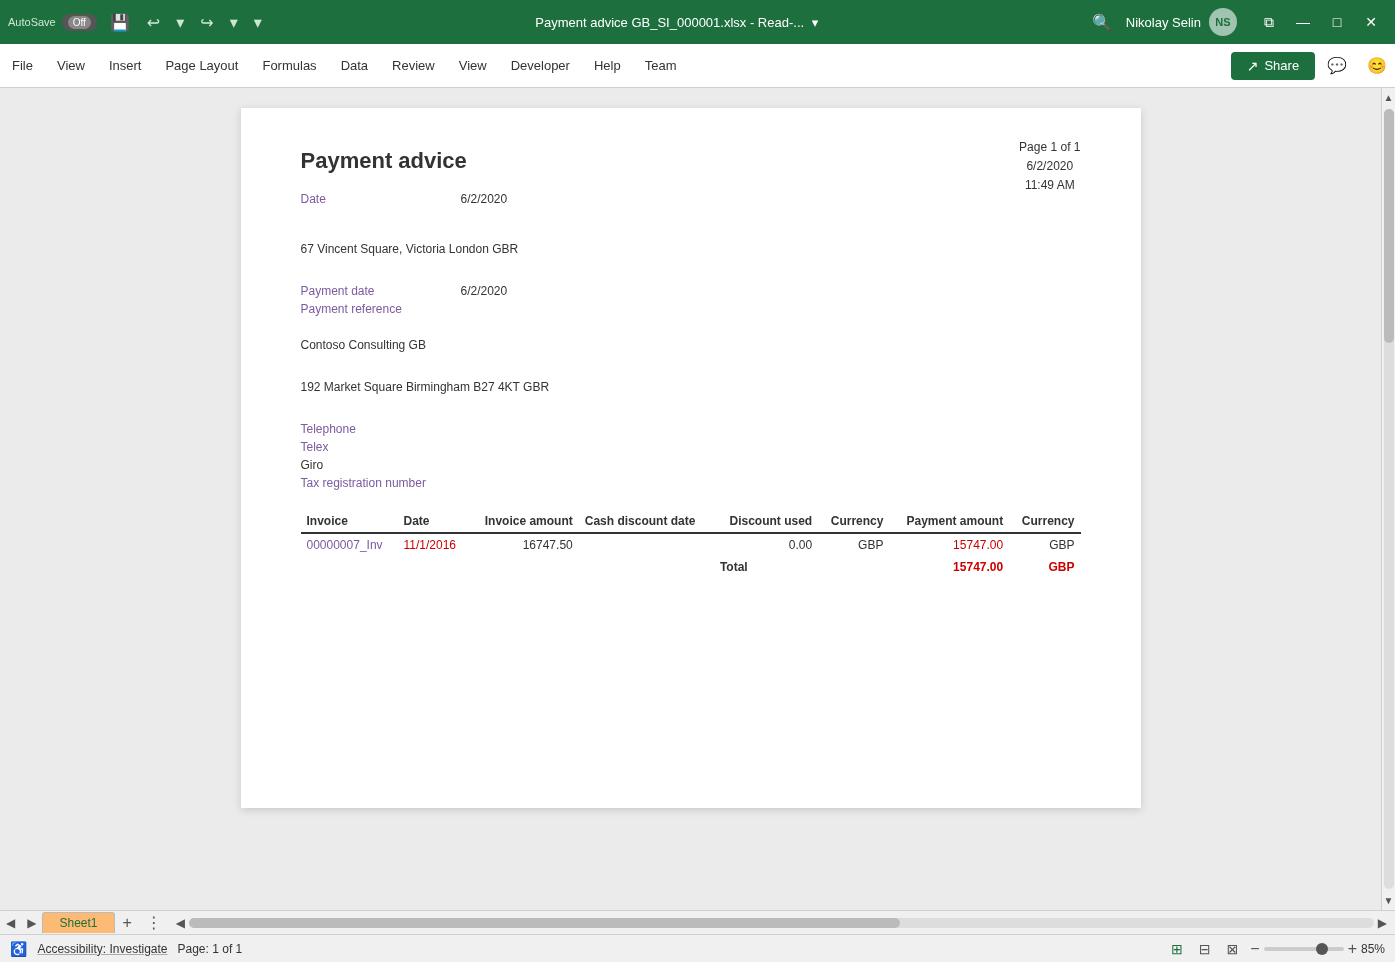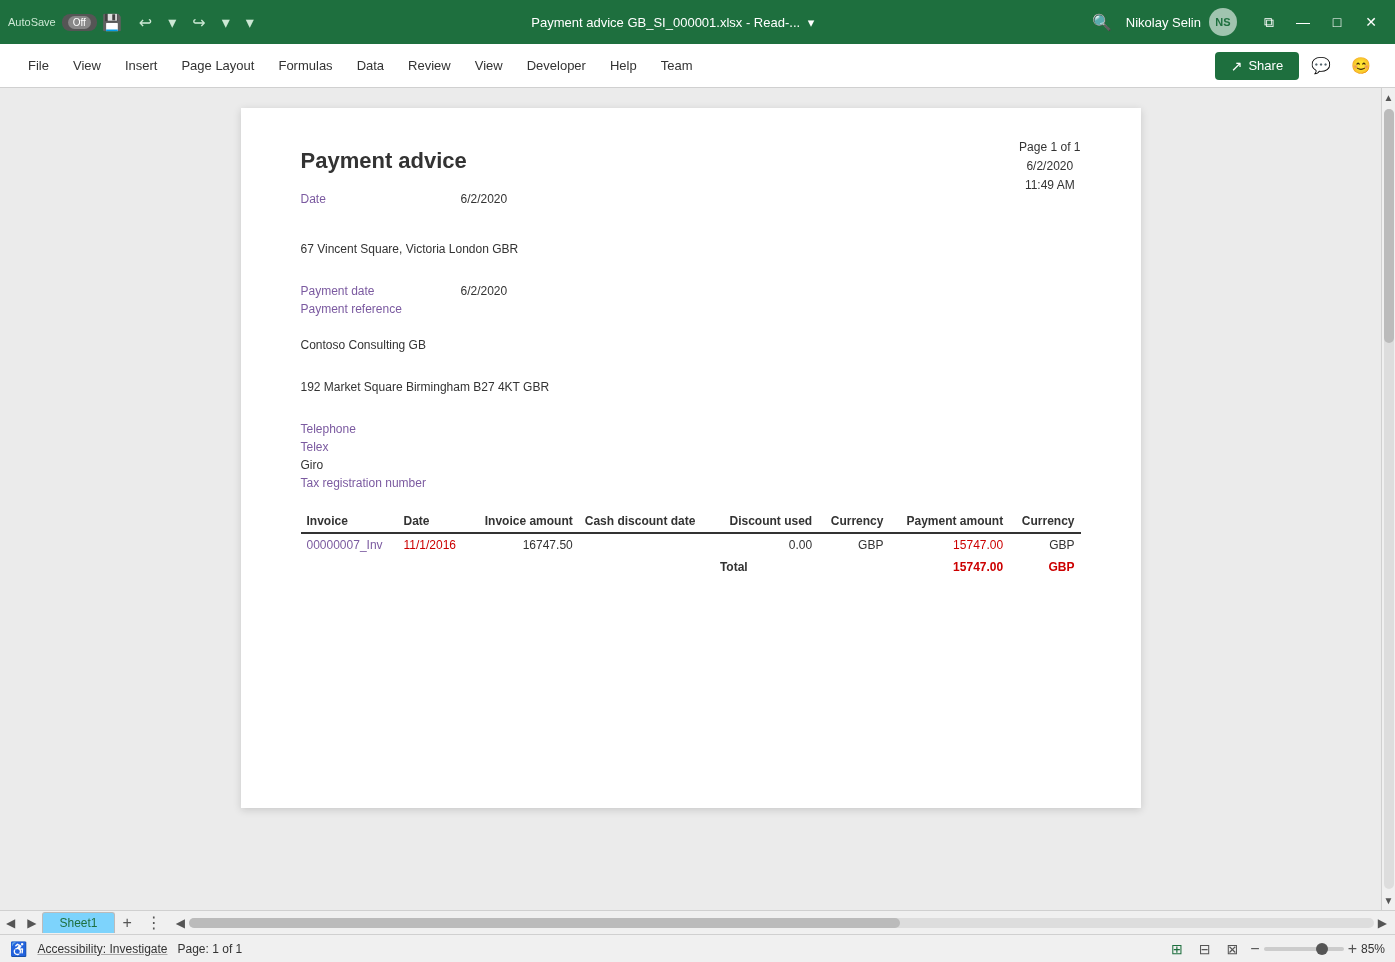--- a/index.html
+++ b/index.html
@@ -6,21 +6,21 @@
     body { font-family: 'Segoe UI', Arial, sans-serif; font-size: 13px; background: #f0f0f0; overflow: hidden; width: 1395px; height: 962px; display: flex; flex-direction: column; }
 
     
     .titlebar {
       background: #1e6f3e;
       color: white;
       height: 44px;
       display: flex;
       align-items: center;
       padding: 15px 8px;
-      gap: 0;
+      gap: 8px;
       flex-shrink: 0;
     }
     .titlebar-left { display: flex; align-items: center; gap: 6px; }
     .autosave-label { font-size: 11px; color: #cce8d4; }
     .autosave-toggle {
       background: #555;
       border-radius: 8px;
       padding: 2px 6px;
       font-size: 11px;
       color: white;
@@ -37,21 +37,21 @@
     .user-avatar { width: 28px; height: 28px; border-radius: 50%; background: #a0c4af; display: flex; align-items: center; justify-content: center; font-size: 11px; color: #1e6f3e; font-weight: bold; }
     .window-controls { display: flex; gap: 2px; margin-left: 8px; }
     .wc-btn { width: 32px; height: 28px; display: flex; align-items: center; justify-content: center; color: white; font-size: 14px; cursor: pointer; border-radius: 3px; }
 
     
     .menubar {
       background: white;
       height: 44px;
       display: flex;
       align-items: center;
-      padding: 0 16px;
+      padding: 0 0;
       border-bottom: 1px solid #d0d0d0;
       flex-shrink: 0;
     }
     .menu-item {
       padding: 6px 12px;
       font-size: 13px;
       color: #333;
       cursor: pointer;
       border-radius: 3px;
       white-space: nowrap;
@@ -179,21 +179,21 @@
       align-items: center;
       flex-shrink: 0;
     }
     .sheet-tabs-area {
       display: flex;
       align-items: center;
       height: 100%;
     }
     .tab-nav-btn { font-size: 12px; color: #555; padding: 0 6px; cursor: pointer; }
     .sheet-tab {
-      background: #7dd3fc;
+      background: #fdba74;
       border: 1px solid #bbb;
       border-bottom: none;
       padding: 3px 16px;
       font-size: 12px;
       color: #1e6f3e;
       cursor: pointer;
       font-weight: 500;
       border-top-left-radius: 3px;
       border-top-right-radius: 3px;
     }

